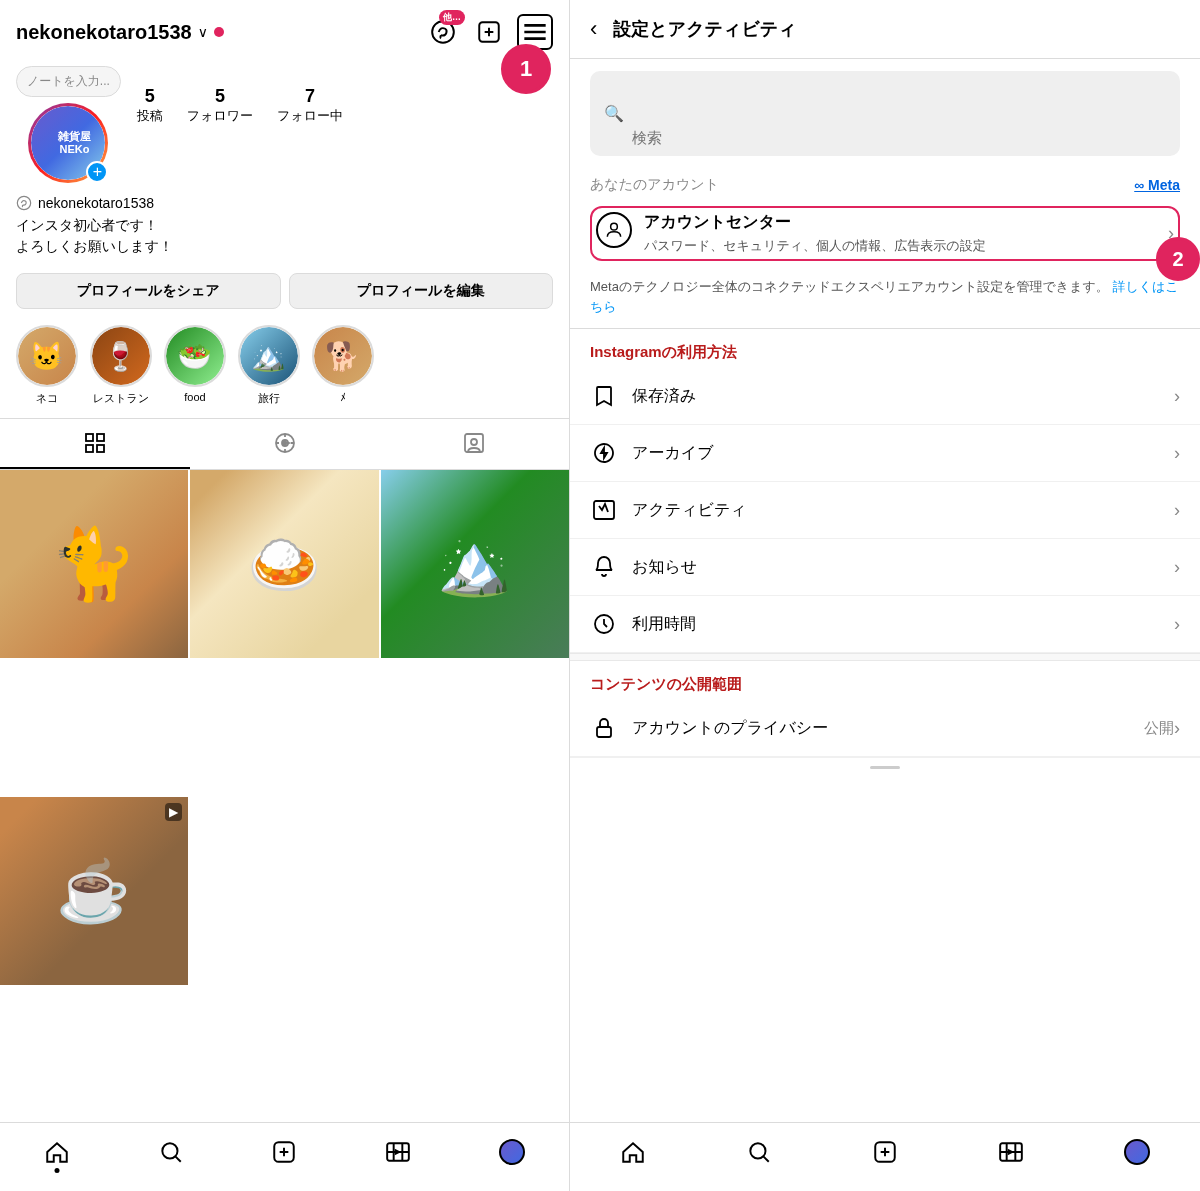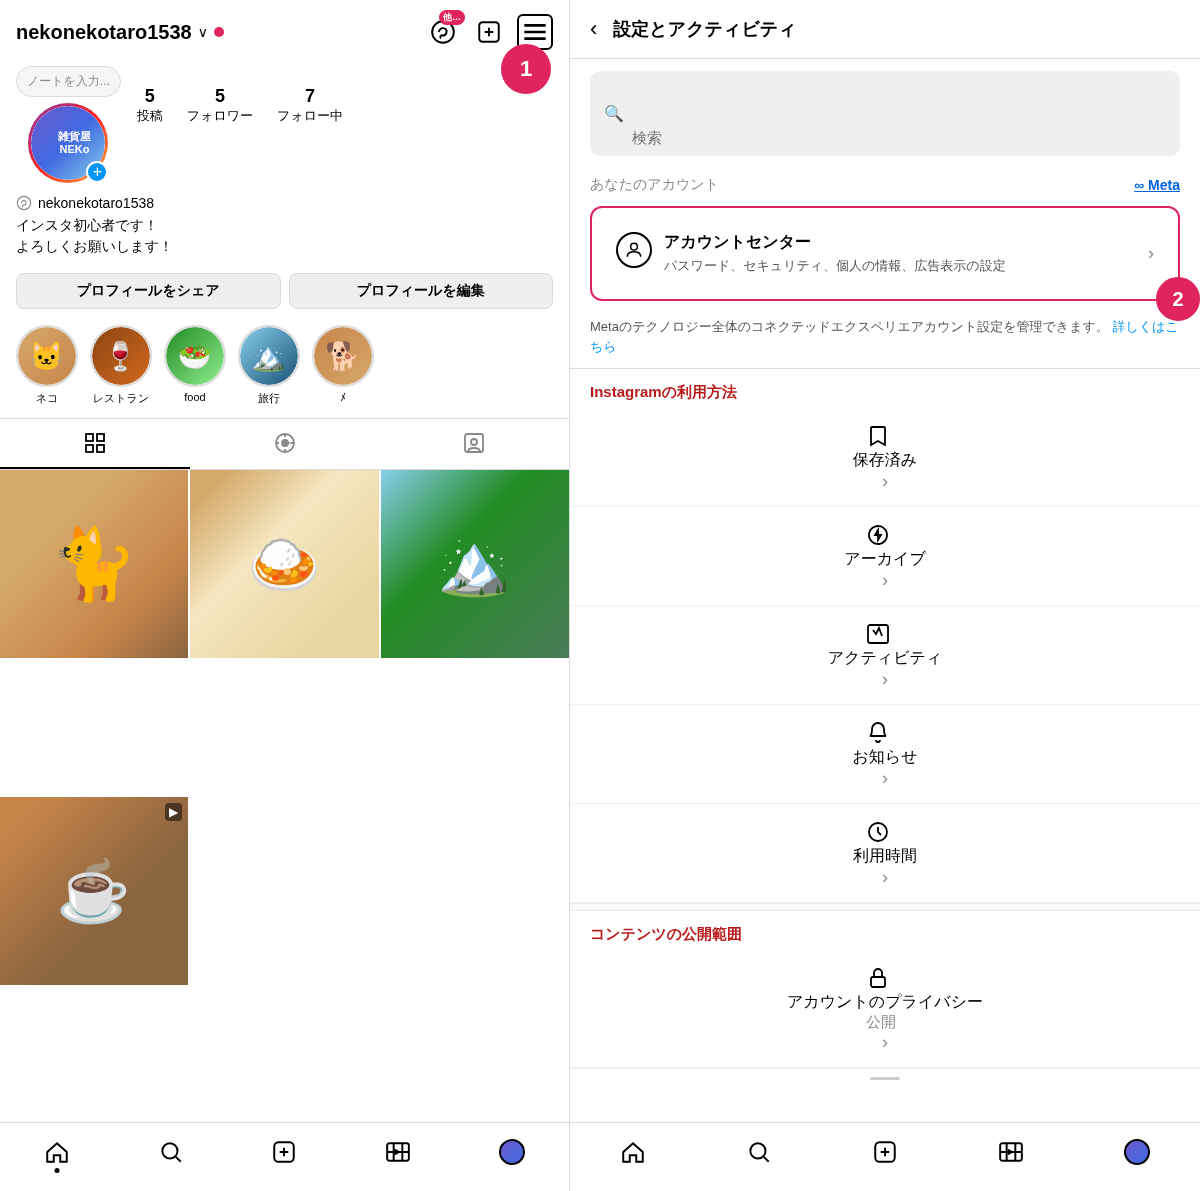--- a/index.html
+++ b/index.html
@@ -477,21 +477,21 @@
       color: #0064e0;
       font-weight: 600;
       text-decoration: underline;
     }
 
     
     .account-center-card {
       margin: 6px 20px 10px 20px;
       border: 2px solid #e0245e;
       border-radius: 12px;
-      padding: 24px;
+      padding: 4px;
       display: flex;
       align-items: flex-start;
       gap: 12px;
       cursor: pointer;
       position: relative;
     }
     .account-center-icon {
       width: 36px;
       height: 36px;
       border: 2px solid #000;
@@ -541,21 +541,20 @@
       font-size: 15px;
       font-weight: 600;
       color: #b91c1c;
     }
     .settings-item {
       display: flex;
       align-items: center;
       padding: 14px 20px;
       cursor: pointer;
       border-bottom: 1px solid #f0f0f0;
-      flex-direction: column;
     }
     .settings-item:last-child {
       border-bottom: none;
     }
     .settings-item-icon {
       width: 28px;
       height: 28px;
       display: flex;
       align-items: center;
       justify-content: center;
@@ -567,21 +566,20 @@
       height: 24px;
     }
     .settings-item-label {
       flex: 1;
       font-size: 16px;
       color: #000;
     }
     .settings-item-value {
       font-size: 15px;
       color: #888;
-      margin-right: 8px;
     }
     .settings-chevron {
       color: #888;
       font-size: 18px;
     }
 
     
     .settings-divider {
       height: 8px;
       background: #f8f8f8;

